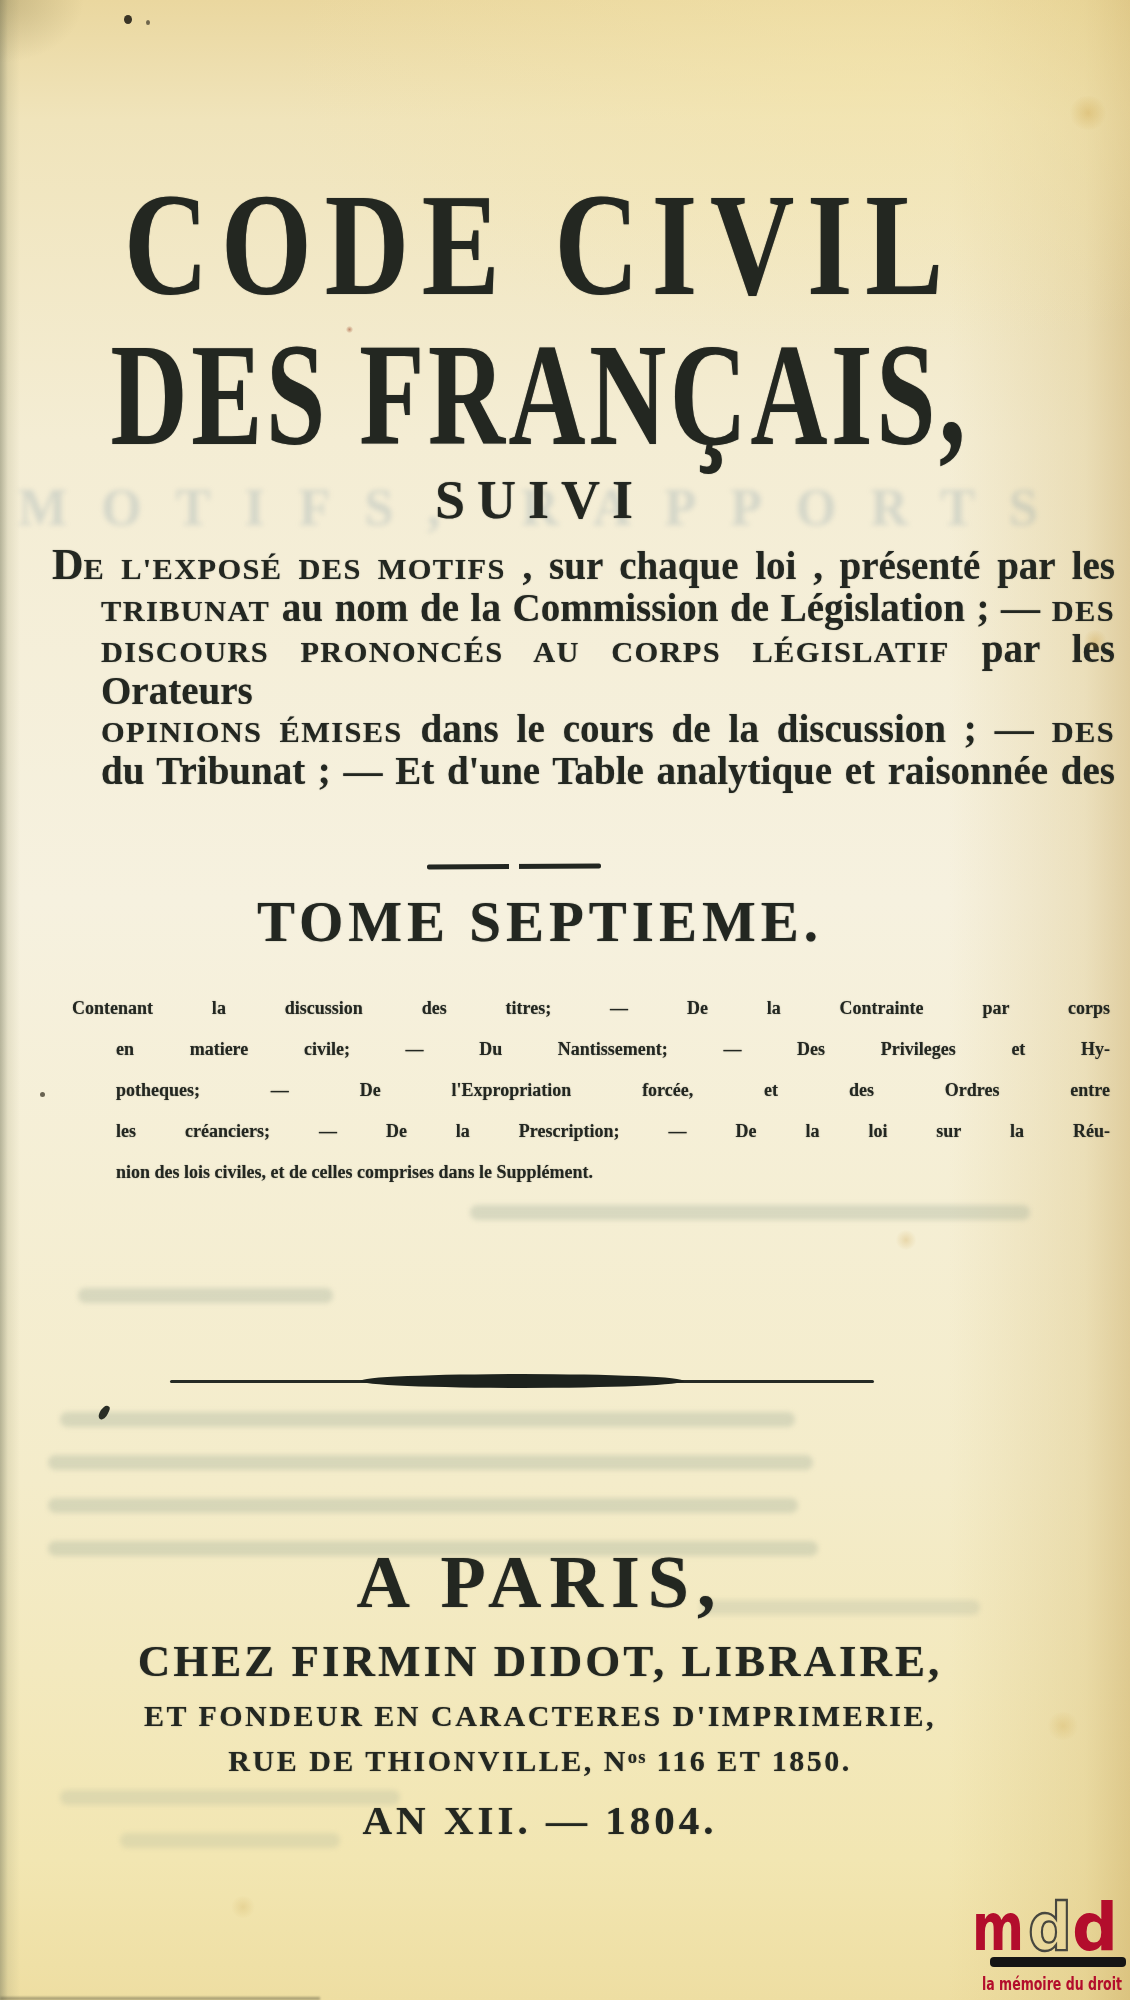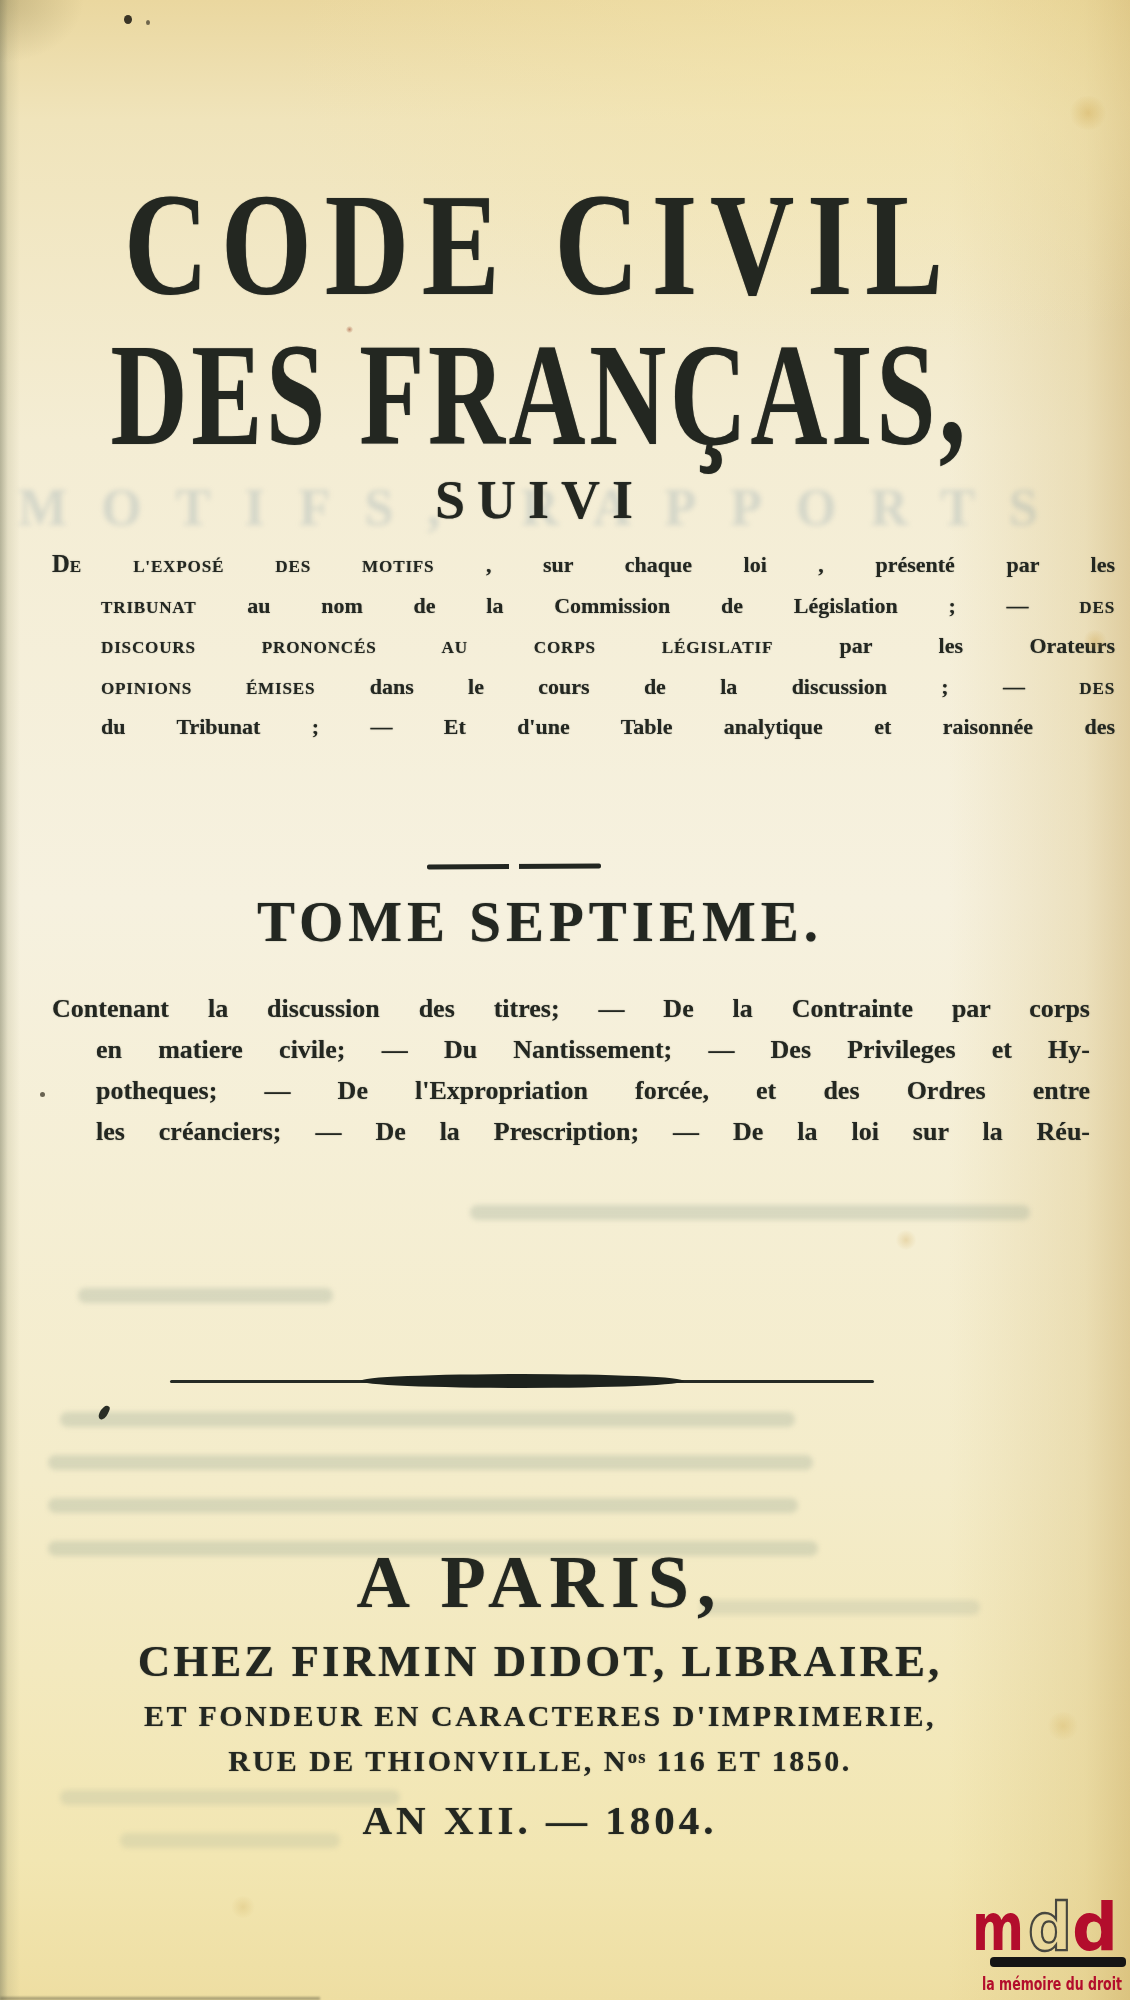--- a/index.html
+++ b/index.html
@@ -21,23 +21,23 @@
   .ink{ text-shadow:0 0 1.2px rgba(35,39,33,0.55); }
   .center{ position:absolute; left:-50px; right:0; text-align:center; }
   .t1{ top:172px; font-size:146px; font-weight:700; letter-spacing:16px; line-height:1;
        transform:scaleX(0.80); transform-origin:50% 50%; white-space:nowrap; }
   .t2{ top:322px; font-size:146px; font-weight:700; letter-spacing:5px; line-height:1;
        transform:scaleX(0.73); transform-origin:50% 50%; white-space:nowrap; }
   .suivi{ top:473px; font-size:54px; font-weight:700; letter-spacing:12px; line-height:1; }
   .tome{ top:893px; font-size:57px; font-weight:700; letter-spacing:5px; line-height:1; }
 
   .intro{ position:absolute; top:545px; left:52px; width:1014px;
-          font-size:22px; font-weight:700; line-height:38.5px; padding-left:49px; }
-  .contents{ position:absolute; top:988px; left:52px; width:994px;
-          font-size:26px; font-weight:700; line-height:41px; padding-left:44px; }
+          font-size:39px; font-weight:700; line-height:38.5px; padding-left:49px; }
+  .contents{ position:absolute; top:988px; left:72px; width:994px;
+          font-size:18px; font-weight:700; line-height:41px; padding-left:44px; }
   .tline{ text-shadow:0 0 1.2px rgba(35,39,33,0.5); }
   .tline.just{ text-align:justify; text-align-last:justify; }
   .tline.hang0{ margin-left:-49px; }
   .contents .tline.hang0{ margin-left:-44px; }
   .tline span.sc{ font-size:0.78em; letter-spacing:0.045em; }
   .tline span.lead{ font-size:1.12em; }
 
   .rule-small{ position:absolute; top:864px; left:427px; width:174px; height:5px;
       background:linear-gradient(90deg,#222621 0 47%,rgba(0,0,0,0) 47% 53%,#222621 53% 100%);
       border-radius:2px; transform:rotate(-0.3deg); }
@@ -122,20 +122,21 @@
     </div>
 
   <div class="rule-small"></div>
   <div class="center tome ink">TOME SEPTIEME.</div>
 
   <div class="contents">
       <div class="tline just hang0"><span>Contenant la discussion des titres; — De la Contrainte par corps</span></div>
       <div class="tline just"><span>en matiere civile; — Du Nantissement; — Des Privileges et Hy-</span></div>
       <div class="tline just"><span>potheques; — De l'Expropriation forcée, et des Ordres entre</span></div>
       <div class="tline just"><span>les créanciers; — De la Prescription; — De la loi sur la Réu-</span></div>
+      <div class="tline"><span>nion des lois civiles, et de celles comprises dans le Supplément.</span></div>
     </div>
 
   <div class="swell-rule">
     <div class="thin"></div>
     <div class="bulge"></div>
   </div>
 
   <div class="center city ink">A PARIS,</div>
   <div class="center publisher ink">CHEZ FIRMIN DIDOT, LIBRAIRE,</div>
   <div class="center foundry ink">ET FONDEUR EN CARACTERES D'IMPRIMERIE,</div>

